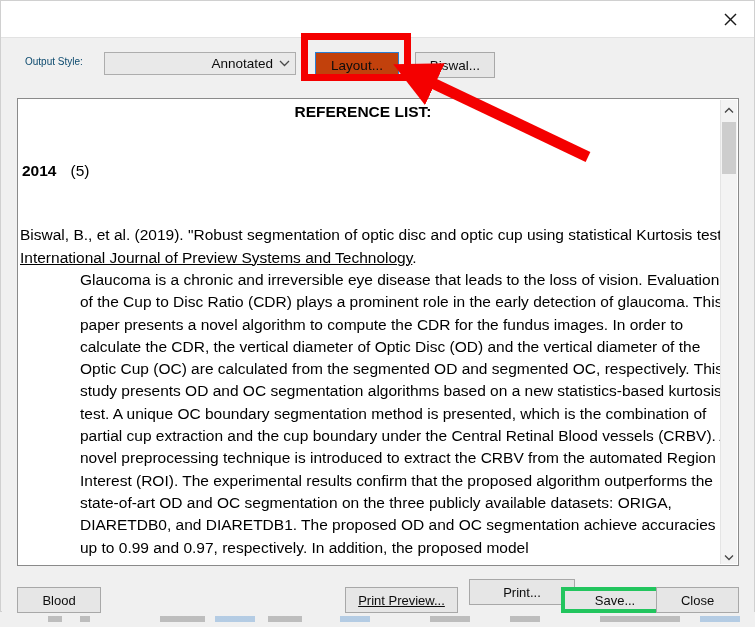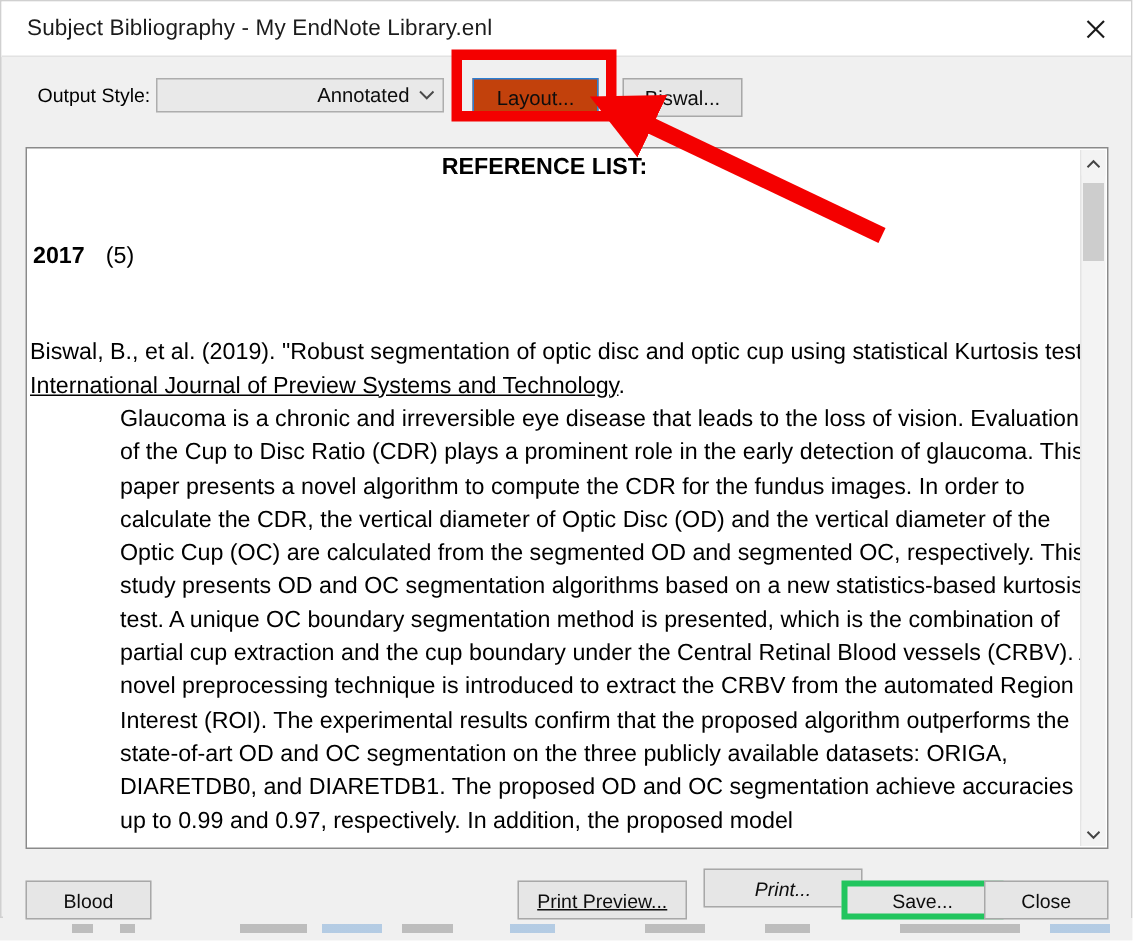--- a/index.html
+++ b/index.html
@@ -92,22 +92,22 @@
   #toolbar {
     position: absolute;
     left: 1px; top: 37px;
     width: 752px;
     height: 53px;
     background: #f0f0f0;
   }
   #output-style-label {
     position: absolute;
     left: 24px; top: 55px;
-    font-size: 13px;
-    color: #000000;
+    font-size: 10px;
+    color: #0c4a6e;
     white-space: nowrap;
   }
   #output-style-combo {
     position: absolute;
     left: 103px; top: 51px;
     width: 192px;
     height: 23px;
     background: #e9e9e9;
     border: 1px solid #adadad;
     box-sizing: border-box;
@@ -268,21 +268,21 @@
     font-size: 13px;
     color: #0d0d0d;
     display: flex;
     align-items: center;
     justify-content: center;
     cursor: default;
     font-family: "Liberation Sans", sans-serif;
   }
   #help-btn        { left: 16px;  top: 586px; width: 84px; }
   #printprev-btn   { left: 344px; top: 586px; width: 113px; text-decoration: underline; }
-  #print-btn       { left: 468px; top: 578px; width: 106px; font-style: italic; }
+  #print-btn       { left: 468px; top: 578px; width: 106px; }
   #save-btn        { left: 560px; top: 586px; width: 108px;
                      border: 4px solid #22c55e; background:#e6e6e6; }
   #close-btn-bottom{ left: 655px; top: 586px; width: 83px; }
 
   
   #watermark {
     position: absolute;
     left: 530px; top: 592px;
     font-size: 14px;
     color: #b9b9b9;
@@ -313,21 +313,20 @@
 
 <div id="bg-behind"></div>
 
 <div id="bg-behind-strip">
   <div class="ghost-row"></div>
 </div>
 
 <div id="dialog">
 
   <div id="titlebar">
-    <div id="title-text">Subject Bibliography - My EndNote Library.enl</div>
     <div id="close-btn">
       <span>
         <svg width="13" height="13" viewBox="0 0 13 13">
           <line x1="1" y1="1" x2="12" y2="12" stroke="#1a1a1a" stroke-width="1.4"></line>
           <line x1="12" y1="1" x2="1" y2="12" stroke="#1a1a1a" stroke-width="1.4"></line>
         </svg>
       </span>
     </div>
   </div>
 
@@ -344,21 +343,21 @@
     </div>
   </div>
 
   <div class="tb-btn" id="layout-btn">Layout...</div>
   <div class="tb-btn" id="terms-btn">Biswal...</div>
 
   <div id="preview-frame">
     <div id="preview-content">
       <div id="ref-list-title">REFERENCE LIST:</div>
       <div id="year-block">
-        <span class="yr">2017</span><span class="cnt">(5)</span>
+        <span class="yr">2014</span><span class="cnt">(5)</span>
       </div>
       <div id="citation">
         <span>Biswal, B., et al. (2019). "Robust segmentation of optic disc and optic cup using statistical Kurtosis test." </span><span class="journal">International Journal of Preview Systems and Technology</span><span>.</span>
       </div>
       <div id="abstract">Glaucoma is a chronic and irreversible eye disease that leads to the loss of vision. Evaluation of the Cup to Disc Ratio (CDR) plays a prominent role in the early detection of glaucoma. This paper presents a novel algorithm to compute the CDR for the fundus images. In order to calculate the CDR, the vertical diameter of Optic Disc (OD) and the vertical diameter of the Optic Cup (OC) are calculated from the segmented OD and segmented OC, respectively. This study presents OD and OC segmentation algorithms based on a new statistics-based kurtosis test. A unique OC boundary segmentation method is presented, which is the combination of partial cup extraction and the cup boundary under the Central Retinal Blood vessels (CRBV). A novel preprocessing technique is introduced to extract the CRBV from the automated Region of Interest (ROI). The experimental results confirm that the proposed algorithm outperforms the state-of-art OD and OC segmentation on the three publicly available datasets: ORIGA, DIARETDB0, and DIARETDB1. The proposed OD and OC segmentation achieve accuracies of up to 0.99 and 0.97, respectively. In addition, the proposed model</div>
     </div>
 
     <div id="vscroll">
       <div class="scroll-arrow" id="scroll-up">
         <span>

